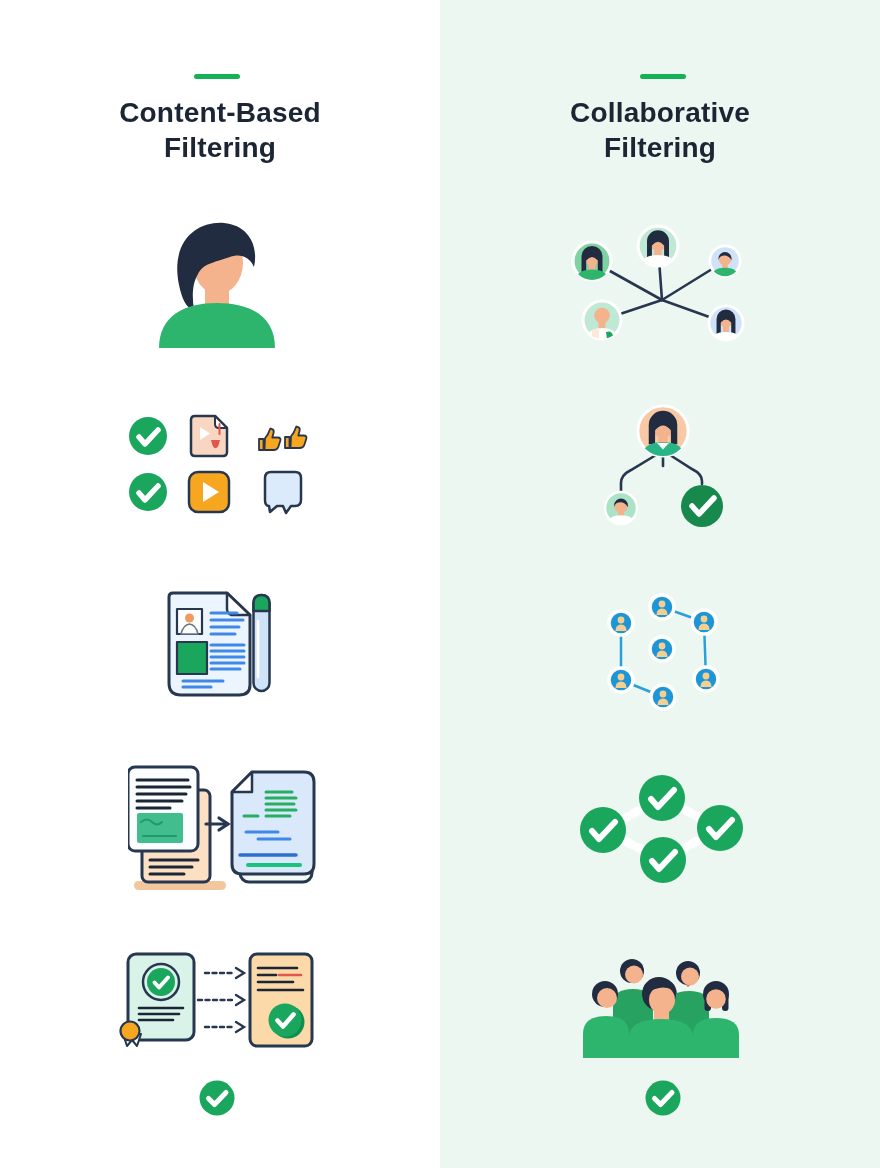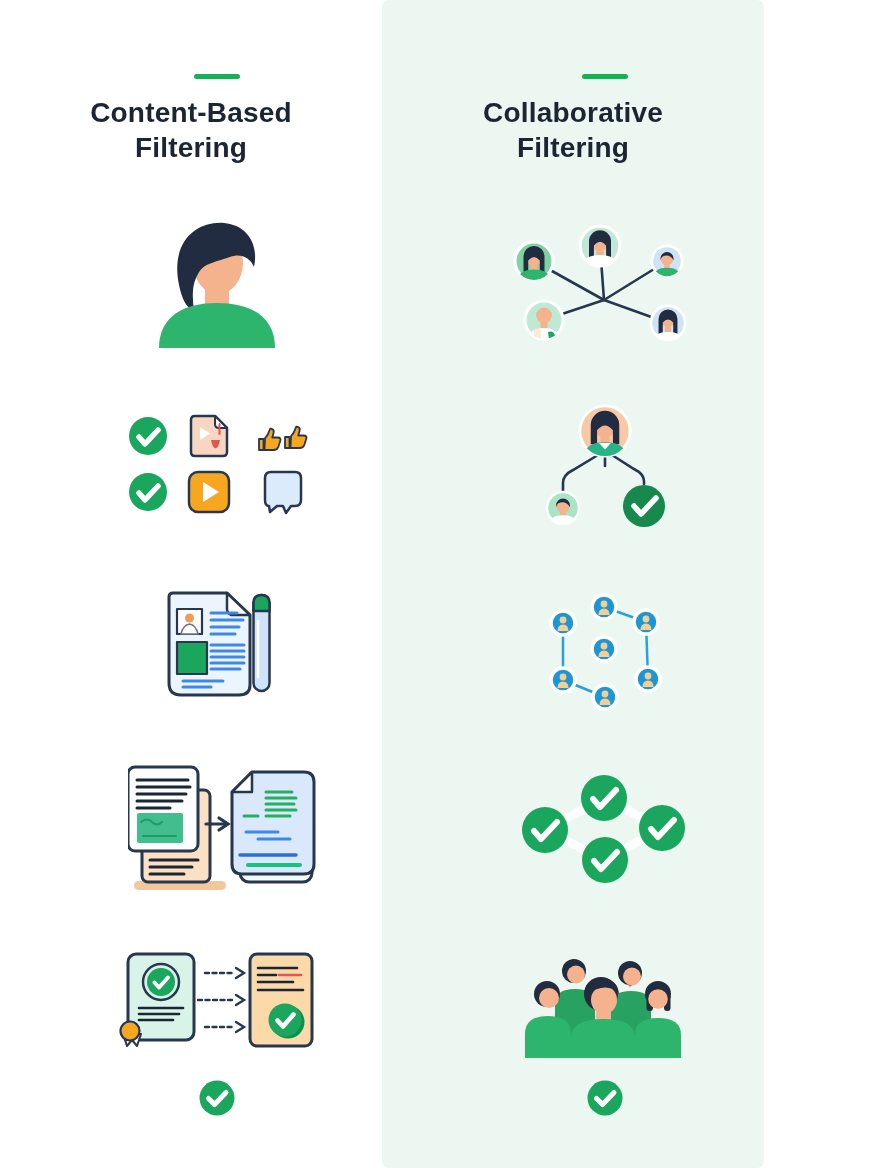--- a/index.html
+++ b/index.html
@@ -1,20 +1,20 @@
 <!DOCTYPE html>
 <html style="--bg-left: #ffffff; --bg-right: #edf7f1; --accent: #14b157; --green: #1aa65c; --green-dark: #17894c; --shirt: #2db56d; --shirt-dark: #27a261; --navy: #27374f; --ink: #1b2534; --hair: #212c40; --skin: #f4b38d; --blue: #1d96d8; --blue-line: #3f87e8; --doc-blue: #d9e9fb; --paper: #ecf4fd; --peach: #fbe0c3; --peach-circle: #f8c9a4; --orange: #f6a71f; --orange-doc: #fbd9a9; --mint-card: #d9f3e9; --mint-circle: #bfe9d4; --green-circle: #7fd3a3; --blue-circle: #cfe2f7; --red: #e2574c; --tan: #f6cf8f; --teal: #28b487; --file-peach: #f9d6c2; --bubble-blue: #dcebfb; --tube-blue: #cfe3f8;"><head>
 <meta charset="utf-8">
 <style>
   html,body{margin:0;padding:0;}
   body{width:880px;height:1168px;overflow:hidden;font-family:"Liberation Sans",sans-serif;}
-  .canvas{position:relative;width:764px;height:1168px;display:flex;}
+  .canvas{position:relative;width:880px;height:1168px;display:flex;}
   .col{position:relative;width:440px;height:1168px;}
   .col-left{background:var(--bg-left,#ffffff);}
-  .col-right{background:var(--bg-right,#edf7f1);border-radius:7px;}
+  .col-right{background:var(--bg-right,#edf7f1);}
   .accent-dash{position:absolute;top:74px;width:46px;height:5px;border-radius:3px;background:var(--accent,#14b157);}
   .col-title{position:absolute;top:95px;left:0;right:0;margin:0;text-align:center;
              font-size:28px;line-height:35px;font-weight:bold;color:var(--ink,#1b2534);letter-spacing:.2px;}
   .col-title span{display:block;}
   .illus{position:absolute;}
   svg{display:block;}
   
   .f-green{fill:var(--green);} .f-greendark{fill:var(--green-dark);} .f-shirt{fill:var(--shirt);}
   .f-shirtdark{fill:var(--shirt-dark);} .f-skin{fill:var(--skin);} .f-hair{fill:var(--hair);}
   .f-blue{fill:var(--blue);} .f-tan{fill:var(--tan);} .f-white{fill:#ffffff;} .f-none{fill:none;}

